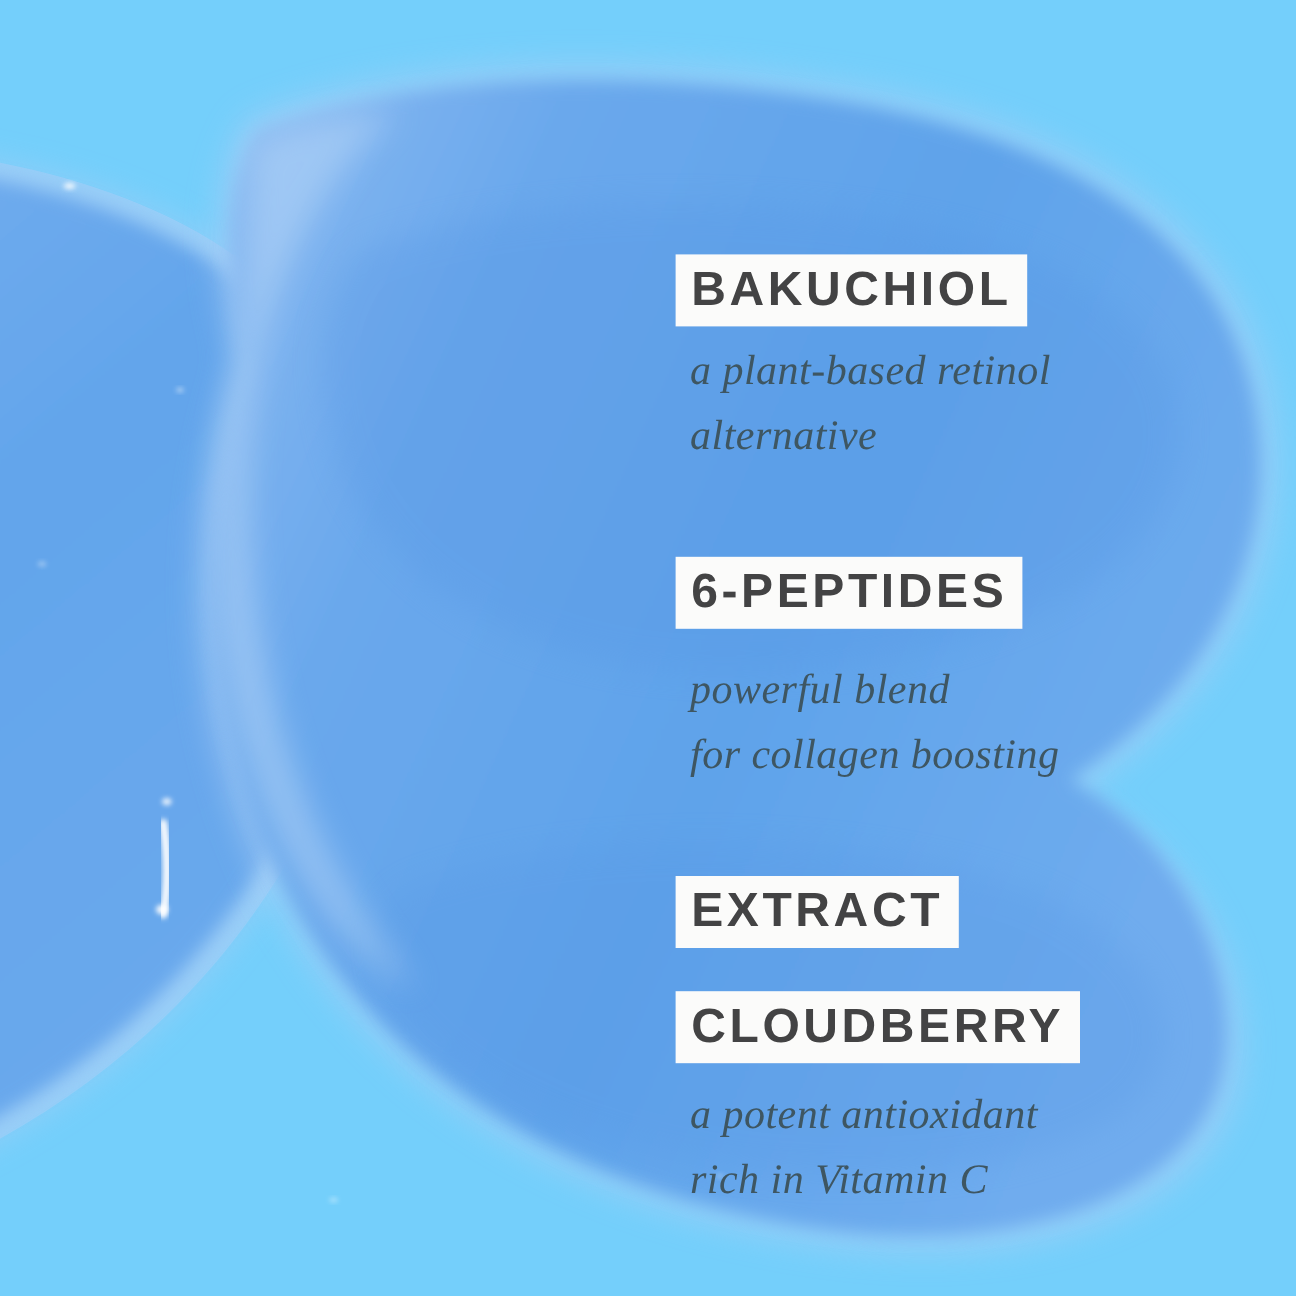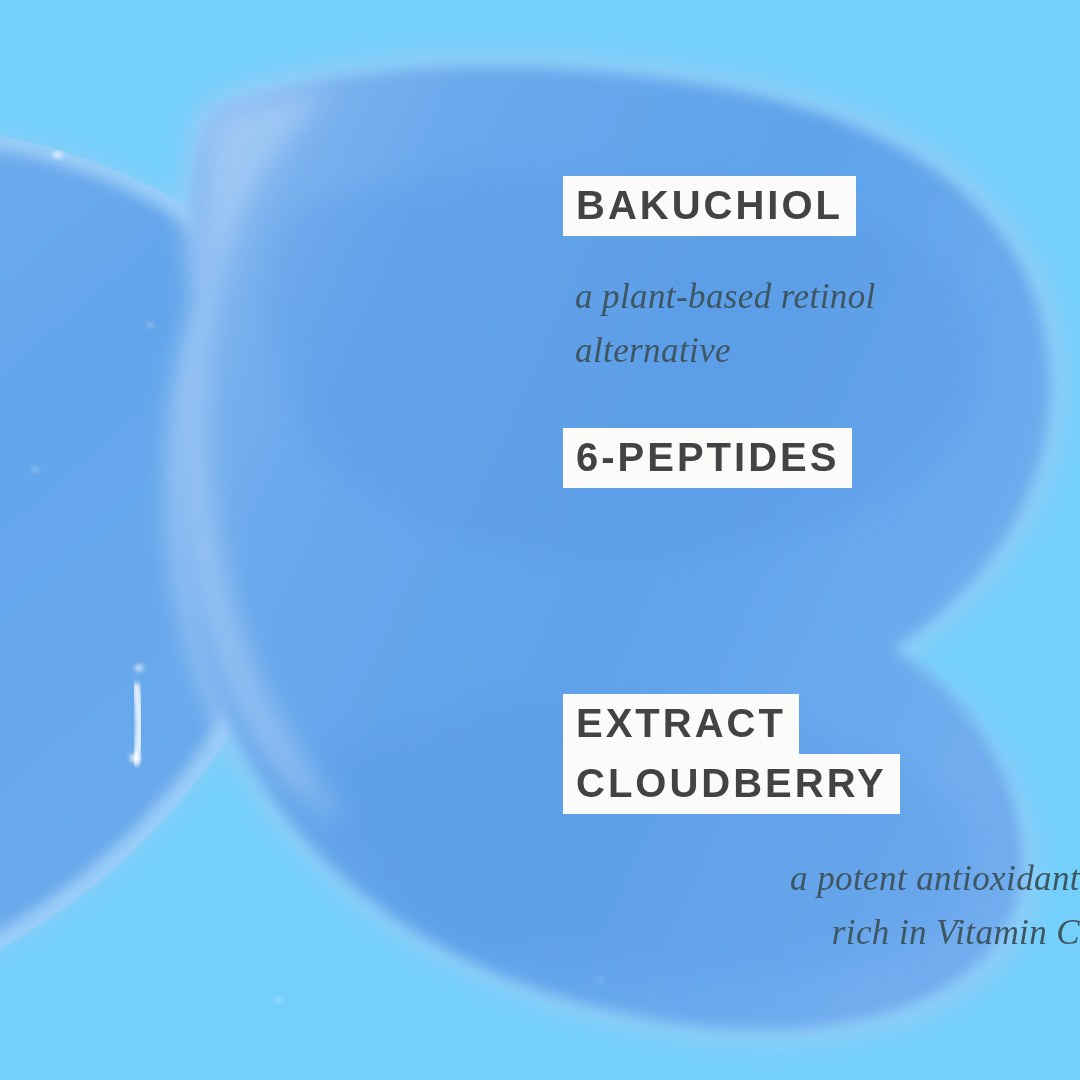--- a/index.html
+++ b/index.html
@@ -50,35 +50,36 @@
     font-weight: 700;
     font-size: 40px;
     line-height: 1;
     letter-spacing: 3.0px;
     padding: 9px 13px 11px 13px;
     white-space: nowrap;
     box-sizing: border-box;
   }
   .heading-wrap {
     display: block;
+    margin-top: 36px;
   }
 
   .body-text {
-    margin-top: 34px;
+    margin-top: 10px;
     margin-left: 12px;
     color: #3e5662;
     font-family: "Liberation Serif", serif;
     font-style: italic;
     font-size: 35px;
     line-height: 54px;
     letter-spacing: 0.4px;
     white-space: pre-line;
   }
   .blk-2 .body-text { margin-top: 24px; }
-  .blk-3 .body-text { margin-top: 38px; text-align: right; }
+  .blk-3 .body-text { margin-top: 16px; }
 </style>
 </head>
 <body>
 
 <div id="stage">
 
   <svg id="artwork" viewBox="0 0 1080 1080" xmlns="http://www.w3.org/2000/svg">
     <defs>
       <linearGradient id="patchGrad" x1="0" y1="0" x2="1" y2="0.5">
         <stop offset="0%" stop-color="#8CBBF2"></stop>
@@ -186,20 +187,22 @@
         <span class="heading-line">BAKUCHIOL</span>
       </span>
       <div class="body-text">a plant-based retinol
 alternative</div>
     </div>
 
     <div class="ingredient-block blk-2">
       <span class="heading-wrap">
         <span class="heading-line">6-PEPTIDES</span>
       </span>
+      <div class="body-text">powerful blend
+for collagen boosting</div>
     </div>
 
     <div class="ingredient-block blk-3">
       <span class="heading-wrap">
         <span class="heading-line">EXTRACT</span>
       </span>
       <span class="heading-wrap">
         <span class="heading-line">CLOUDBERRY</span>
       </span>
       <div class="body-text">a potent antioxidant

